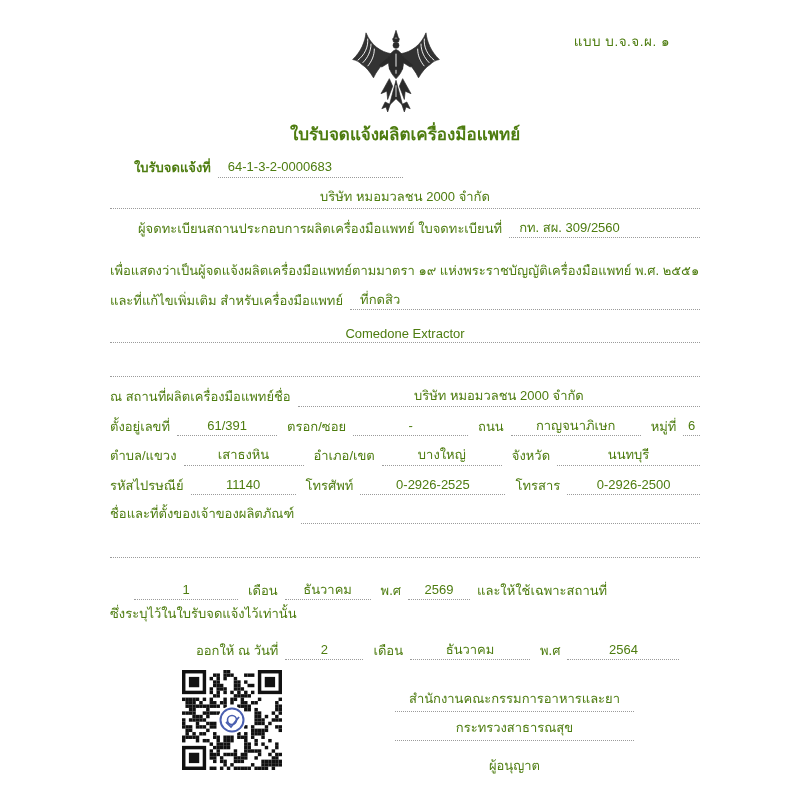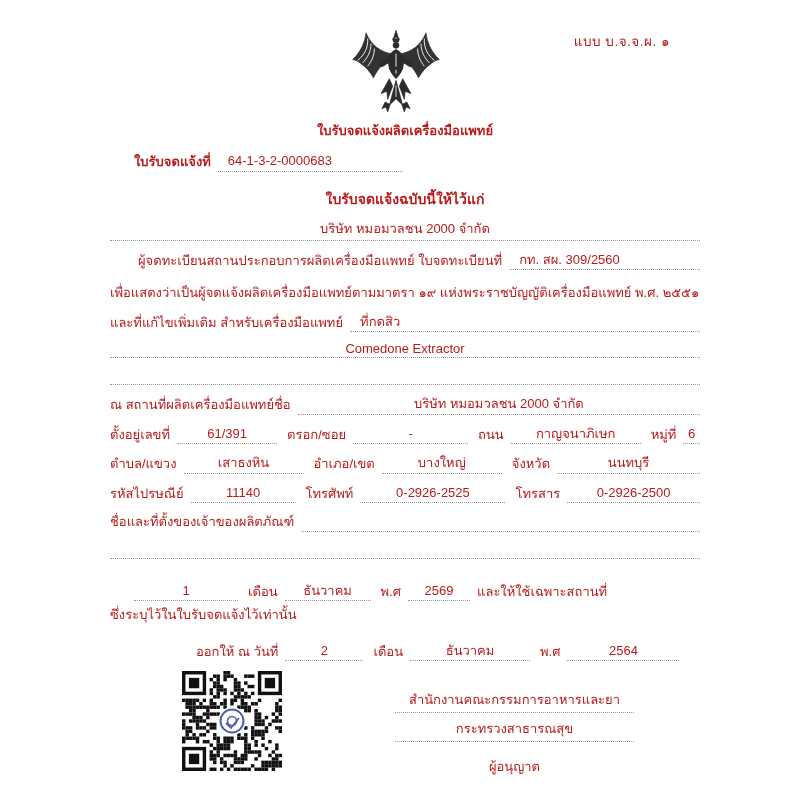--- a/index.html
+++ b/index.html
@@ -1,35 +1,35 @@
 <!DOCTYPE html>
 <html><head>
 <meta charset="utf-8">
 <style>
   html,body{margin:0;padding:0;background:#fff;}
   .page{
     position:relative;width:792px;height:792px;background:#ffffff;overflow:hidden;
-    font-family:"Liberation Sans","DejaVu Sans",sans-serif;color:#b91c1c;
+    font-family:"Liberation Sans","DejaVu Sans",sans-serif;color:#4d7c0f;
     box-sizing:border-box;padding:24px 92px 0 110px;font-size:13px;
   }
   .form-code{position:absolute;top:30px;right:122px;font-size:13.5px;letter-spacing:.5px;}
   .emblem{position:absolute;top:26px;left:50%;transform:translateX(-50%);width:100px;height:92px;}
-  .title{margin-top:96px;text-align:center;font-weight:bold;font-size:13px;}
+  .title{margin-top:96px;text-align:center;font-weight:bold;font-size:17px;}
   .row{display:flex;align-items:flex-end;margin-top:9px;line-height:1.5;white-space:nowrap;}
   .lbl{padding-right:7px;}
   .lbl.after{padding-left:10px;}
   .bold{font-weight:bold;}
   .dot{border-bottom:1.3px dotted #9b9b9b;text-align:center;padding:0 4px;box-sizing:border-box;}
   .dot.left{text-align:left;padding-left:10px;}
   .grow{flex:1 1 auto;}
   .center-head{margin-top:16px;text-align:center;font-weight:bold;font-size:14px;}
   .center-line{margin-top:8px;border-bottom:1.3px dotted #9b9b9b;text-align:center;padding-bottom:1px;}
   .indent{margin-left:28px;}
-  .plain{margin-top:13px;line-height:1.5;}
-  .fullline{margin-top:9px;border-bottom:1.3px dotted #9b9b9b;height:17px;text-align:center;}
+  .plain{margin-top:23px;line-height:1.5;}
+  .fullline{margin-top:16px;border-bottom:1.3px dotted #9b9b9b;height:17px;text-align:center;}
   .bottom{display:flex;align-items:flex-start;margin-top:10px;}
   .qr-wrap{margin-left:72px;width:100px;height:102px;}
   .sig{margin-left:auto;margin-right:66px;text-align:center;padding-top:18px;}
   .sig .sline{border-bottom:1.3px dotted #9b9b9b;padding:0 14px 2px 14px;margin-bottom:5px;}
   .sig .signer{margin-top:14px;border:none;}
   
   .w100{width:100px}.w115{width:115px}.w130{width:130px}
   .w120{width:120px}.w105{width:105px}.w145{width:145px}
   .w180{width:185px}
   .d-day{width:104px}.d-mon{width:86px}.d-yr{width:62px}
@@ -85,21 +85,20 @@
     </svg>
   </div>
 
   <div class="title">ใบรับจดแจ้งผลิตเครื่องมือแพทย์</div>
 
   <div class="row" style="margin-top:10px;margin-left:24px;">
     <span class="lbl bold">ใบรับจดแจ้งที่</span>
     <span class="dot left w180">64-1-3-2-0000683</span>
   </div>
 
-  <div class="center-head">ใบรับจดแจ้งฉบับนี้ให้ไว้แก่</div>
 
   <div class="center-line">บริษัท หมอมวลชน 2000 จำกัด</div>
 
   <div class="row indent">
     <span class="lbl">ผู้จดทะเบียนสถานประกอบการผลิตเครื่องมือแพทย์  ใบจดทะเบียนที่</span>
     <span class="dot left grow">กท. สผ. 309/2560</span>
   </div>
 
   <div class="plain">เพื่อแสดงว่าเป็นผู้จดแจ้งผลิตเครื่องมือแพทย์ตามมาตรา ๑๙ แห่งพระราชบัญญัติเครื่องมือแพทย์ พ.ศ. ๒๕๕๑</div>
 

